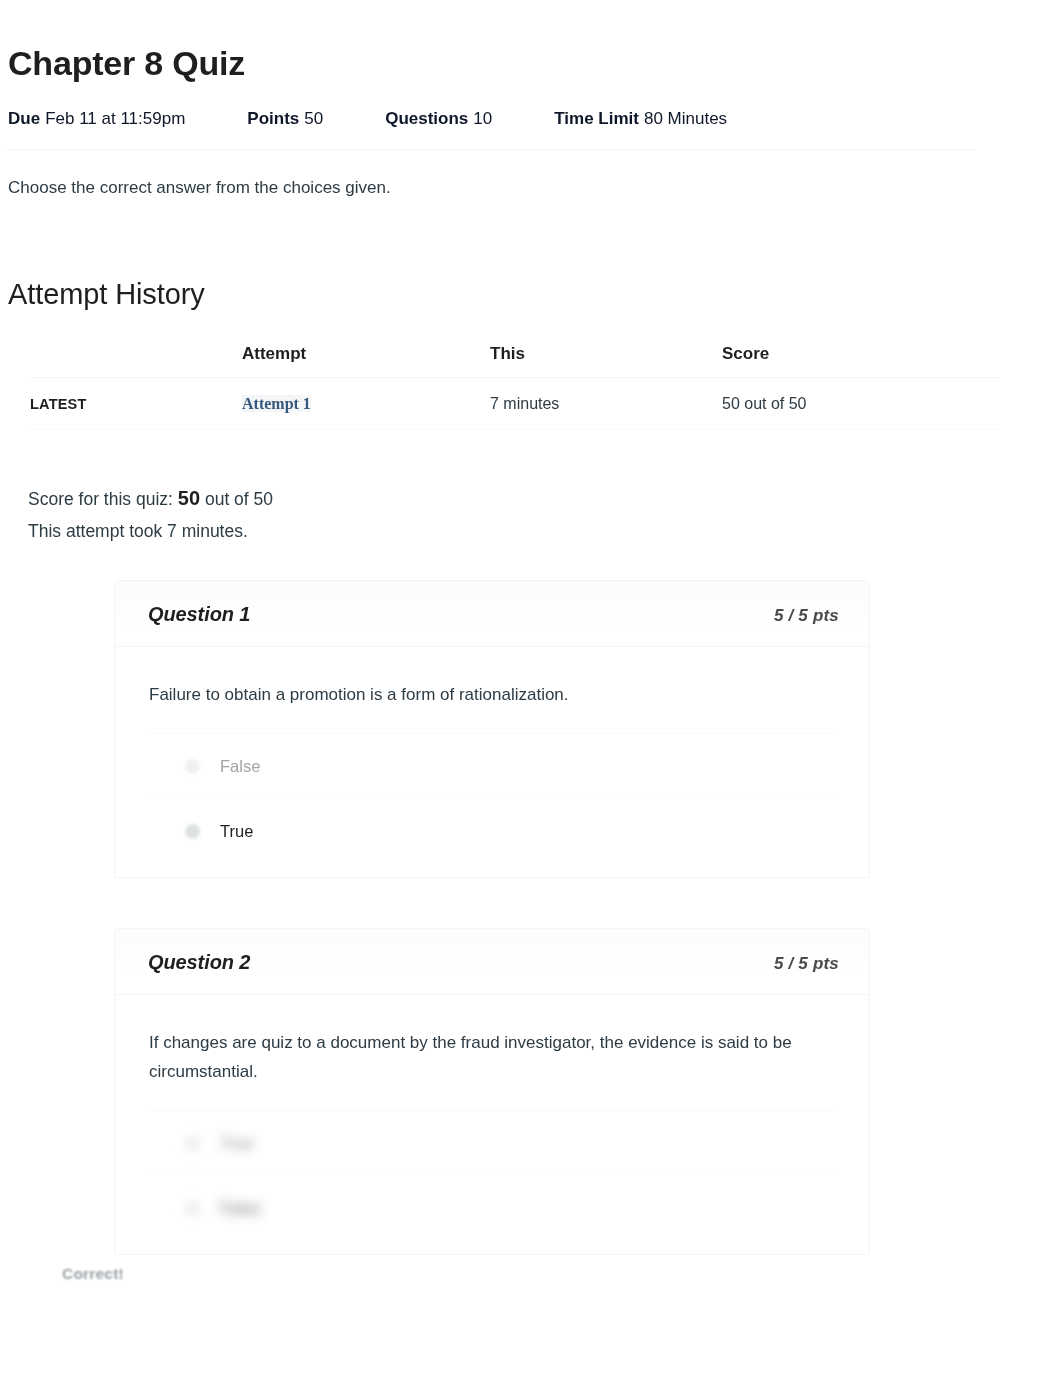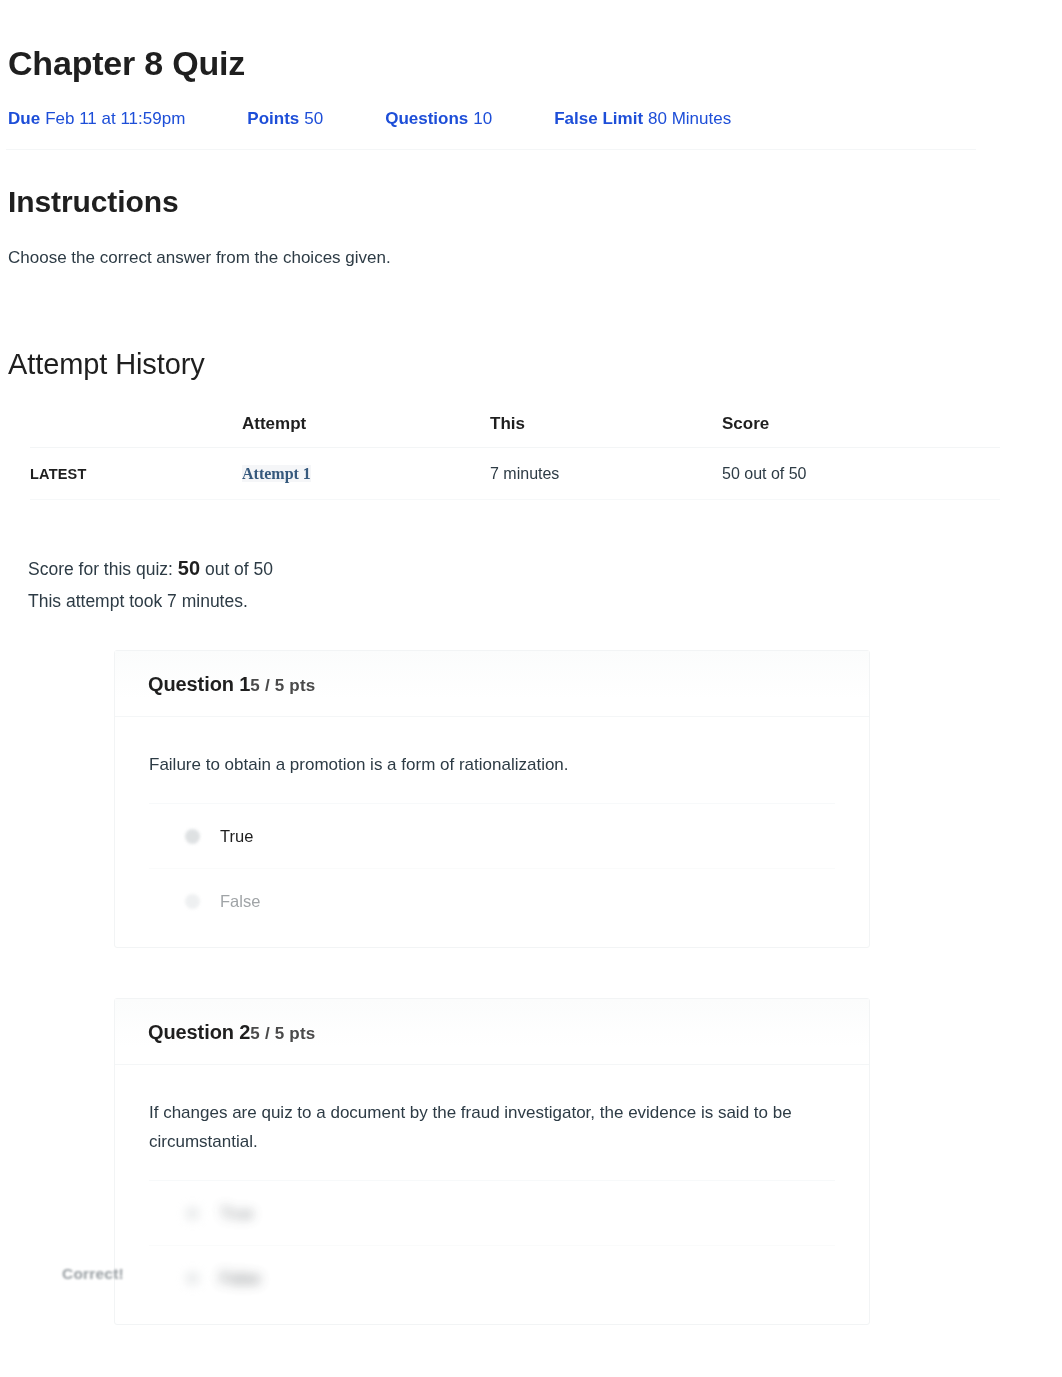--- a/index.html
+++ b/index.html
@@ -38,21 +38,21 @@
     line-height: 1.15;
     color: #1f1f1f;
     margin: 0 0 26px 2px;
     letter-spacing: -0.2px;
   }
 
   .quiz-meta {
     display: flex;
     align-items: baseline;
     font-size: 17px;
-    color: #1d4ed8;
+    color: #0f172a;
     margin: 7px 0 0 2px;
     padding-bottom: 14px;
     text-align: center;
   }
   .meta-item { white-space: nowrap; }
   .meta-item + .meta-item { margin-left: 62px; }
   .meta-label { font-weight: 700; }
   .meta-value { font-weight: 400; margin-left: 5px; }
 
   .hr {
@@ -151,23 +151,25 @@
     border: 1px solid #f2f4f5;
     border-radius: 3px;
     background: #ffffff;
     margin-bottom: 50px;
     position: relative;
   }
 
   .question-header {
     display: flex;
     align-items: baseline;
+    justify-content: space-between;
     padding: 22px 30px 20px 33px;
     background: linear-gradient(180deg,#fbfcfc 0%,#ffffff 75%);
     border-bottom: 1px solid #f4f6f7;
+    font-style: italic;
   }
   .question-name {
     font-size: 20px;
     font-weight: 700;
     color: #1f1f1f;
     letter-spacing: -0.1px;
   }
   .question-points {
     font-size: 17px;
     font-weight: 700;
@@ -254,27 +256,26 @@
       <span class="meta-item">
         <span class="meta-label">Due</span><span class="meta-value">Feb 11 at 11:59pm</span>
       </span>
       <span class="meta-item">
         <span class="meta-label">Points</span><span class="meta-value">50</span>
       </span>
       <span class="meta-item">
         <span class="meta-label">Questions</span><span class="meta-value">10</span>
       </span>
       <span class="meta-item">
-        <span class="meta-label">False Limit</span><span class="meta-value">80 Minutes</span>
+        <span class="meta-label">Time Limit</span><span class="meta-value">80 Minutes</span>
       </span>
     </div>
 
     <div class="hr"></div>
 
-    <h2 class="section-heading">Instructions</h2>
     <p class="instructions-body">Choose the correct answer from the choices given.</p>
 
     <h2 class="section-heading light">Attempt History</h2>
 
     <table class="attempt-table">
       <thead>
         <tr>
           <th class="col-latest"></th>
           <th class="col-attempt">Attempt</th>
           <th class="col-time">This</th>
@@ -308,26 +309,26 @@
 
       <div class="question-card">
         <div class="question-header">
           <span class="question-name">Question 1</span>
           <span class="question-points">5 / 5 pts</span>
         </div>
         <div class="question-body">
           <p class="question-text">Failure to obtain a promotion is a form of rationalization.</p>
           <div class="answers">
             <div class="answer-row">
+              <span class="radio dim"></span>
+              <span class="answer-label dim">False</span>
+            </div>
+            <div class="answer-row">
               <span class="radio"></span>
               <span class="answer-label">True</span>
-            </div>
-            <div class="answer-row">
-              <span class="radio dim"></span>
-              <span class="answer-label dim">False</span>
             </div>
           </div>
         </div>
       </div>
 
       <div class="question-card">
         <div class="question-header">
           <span class="question-name">Question 2</span>
           <span class="question-points">5 / 5 pts</span>
         </div>

